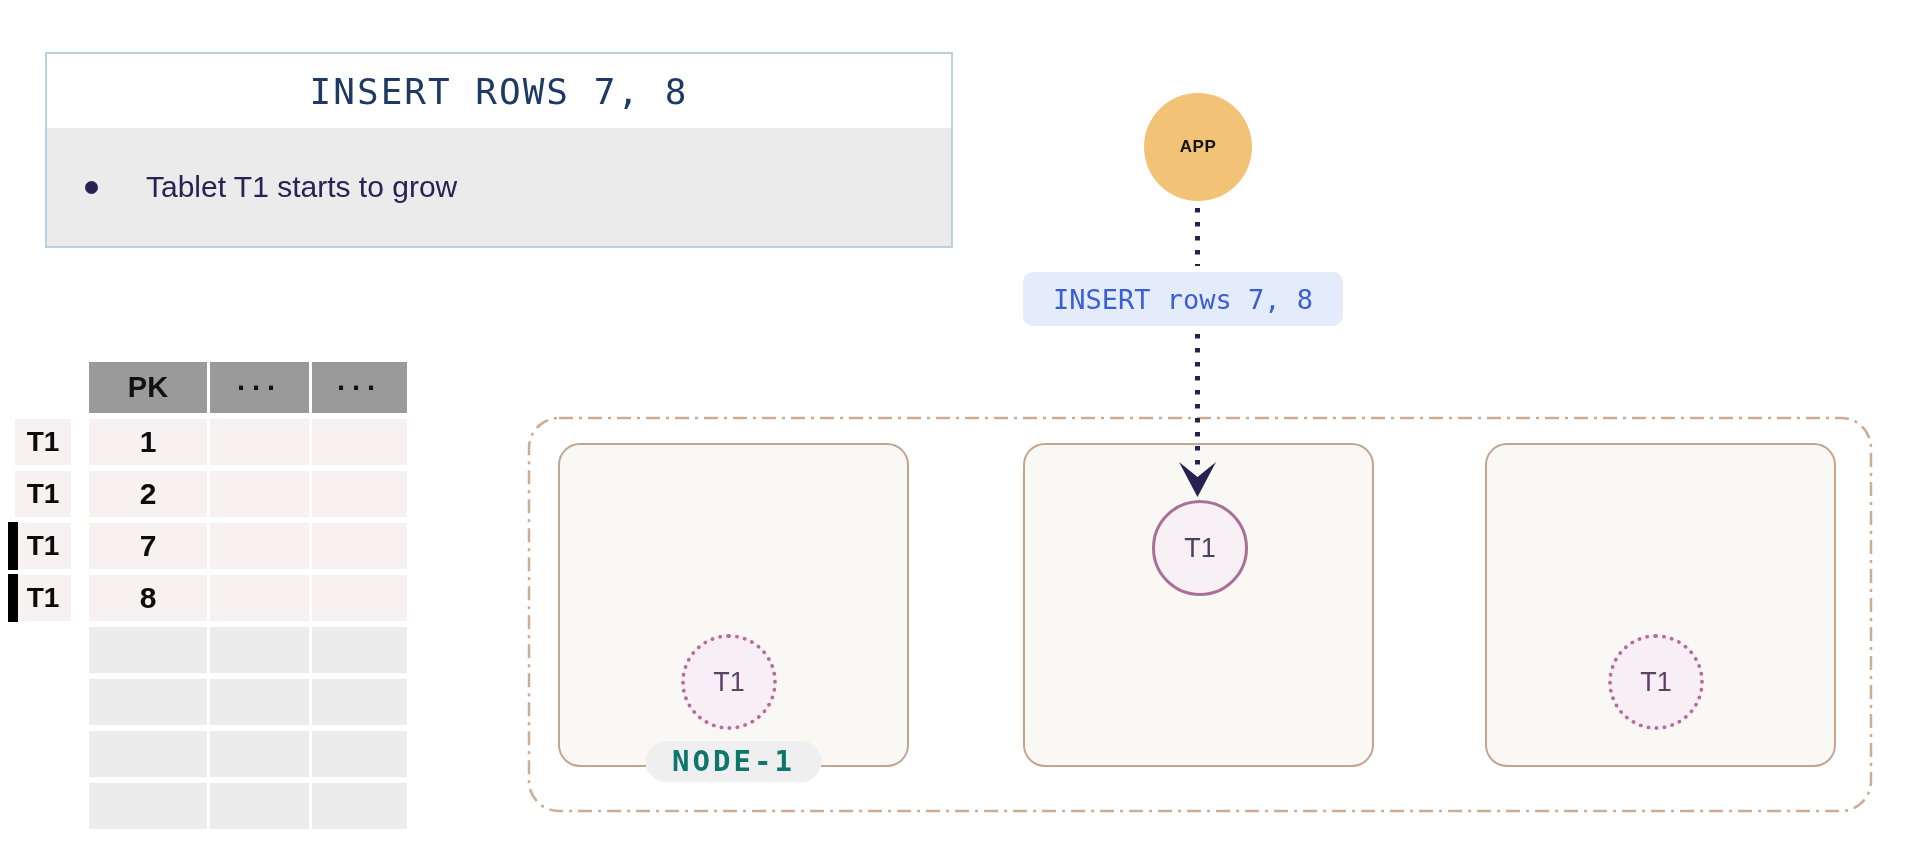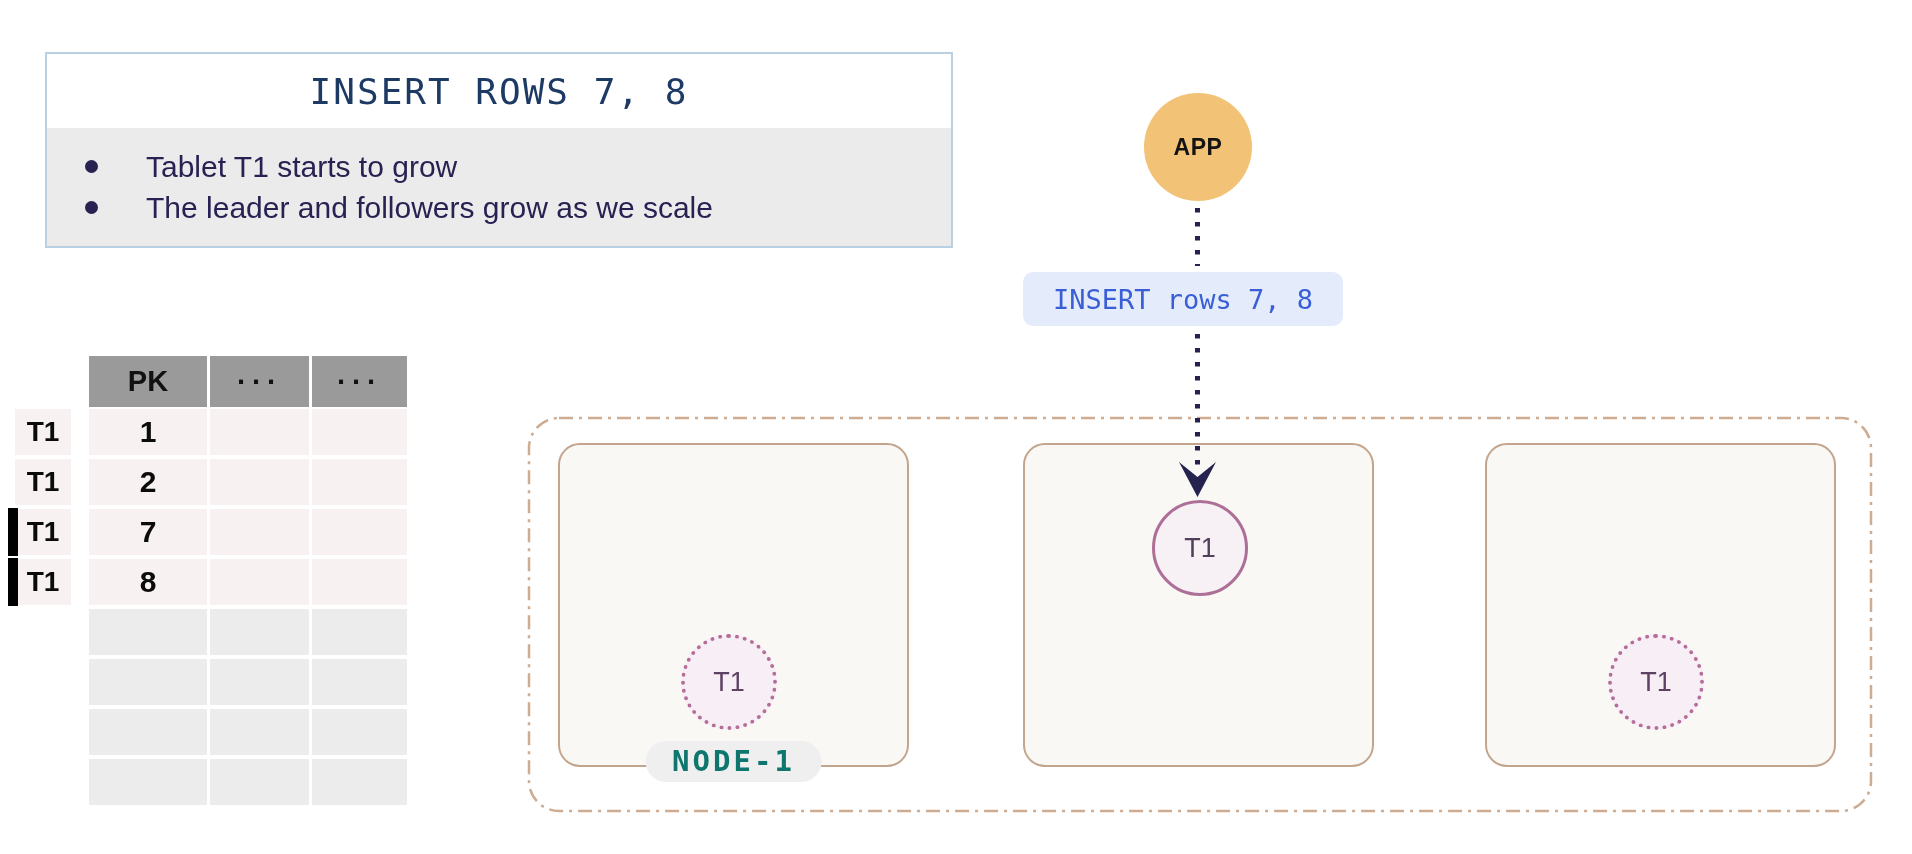--- a/index.html
+++ b/index.html
@@ -14,42 +14,42 @@
     font-family: "DejaVu Sans Mono", "Liberation Mono", monospace;
     font-size: 36px; font-weight: 500; letter-spacing: 2px; color: #1d3a64; }
   .info-bullets { height: 118px; background: #ebebeb; display: flex; flex-direction: column;
     justify-content: center; gap: 7px; }
   .bullet-line { display: flex; align-items: center; color: #282253; font-size: 30px; }
   .bullet-dot { flex: 0 0 13px; width: 13px; height: 13px; border-radius: 50%;
     background: #282253; margin-left: 38px; margin-right: 48px; }
 
   
   .sample-table { position: absolute; left: 15px; top: 356px; width: 410px; }
-  .t-row { display: flex; height: 46px; margin-bottom: 4px; }
+  .t-row { display: flex; height: 46px; margin-bottom: 4px; margin-top: 6px; }
   .t-row.header { height: 51px; margin-bottom: 2px; }
   .t-spacer { width: 74px; flex: 0 0 74px; }
   .tablet-label { position: relative; width: 56px; flex: 0 0 56px; margin-right: 18px;
     background: #f7f1f1; display: flex; align-items: center; justify-content: center;
     font-size: 28px; font-weight: bold; color: #0b0b0b; }
   .t-row.new-row .tablet-label::before { content: ""; position: absolute; left: -7px; top: -1px;
     bottom: -1px; width: 10px; background: #000; }
   .t-row.empty-row .tablet-label { visibility: hidden; }
   .t-cell { background: #f7f1f1; margin-right: 3px; display: flex; align-items: center;
     justify-content: center; font-size: 30px; font-weight: bold; color: #0b0b0b; }
   .t-cell.c1 { width: 118px; flex: 0 0 118px; }
   .t-cell.c2 { width: 99px;  flex: 0 0 99px; }
   .t-cell.c3 { width: 95px;  flex: 0 0 95px; }
   .t-row.empty-row .t-cell { background: #ececec; }
   .h-cell { background: #9a9a9a; color: #111; font-weight: bold; font-size: 29px; }
   .h-cell.dots span { letter-spacing: 7px; transform: translateY(-7px); font-weight: 900; }
 
   
   .app-circle { position: absolute; left: 1144px; top: 93px; width: 108px; height: 108px;
     border-radius: 50%; background: #f2c276; display: flex; align-items: center;
-    justify-content: center; font-size: 23px; font-weight: bold; color: #131313;
+    justify-content: center; font-size: 17px; font-weight: bold; color: #131313;
     letter-spacing: 0.5px; }
   .query-label { position: absolute; left: 1023px; top: 272px; width: 320px; height: 54px;
     background: #e4ebfb; border-radius: 10px; display: flex; align-items: center;
     justify-content: center; font-family: "DejaVu Sans Mono", "Liberation Mono", monospace;
     font-size: 27px; font-weight: 500; color: #3a5ed6; }
 
   
   .cluster { position: absolute; left: 528px; top: 417px; width: 1345px; height: 395px; }
   .node-box { position: absolute; top: 26px; width: 351px; height: 324px;
     background: #faf8f4; border: 2px solid #c3a58d; border-radius: 22px; }
@@ -74,24 +74,20 @@
 <body>
 
 <div class="canvas">
 
   <div class="info-box">
     <div class="info-title">INSERT ROWS 7, 8</div>
     <div class="info-bullets">
       <div class="bullet-line">
         <span class="bullet-dot"></span>
         <span>Tablet T1 starts to grow</span>
-      </div>
-      <div class="bullet-line">
-        <span class="bullet-dot"></span>
-        <span>The leader and followers grow as we scale</span>
       </div>
     </div>
   </div>
 
   <div class="sample-table">
     <div class="t-row header">
       <div class="t-spacer"></div>
       <div class="t-cell c1 h-cell">PK</div>
       <div class="t-cell c2 h-cell dots">
           <span>...</span>

